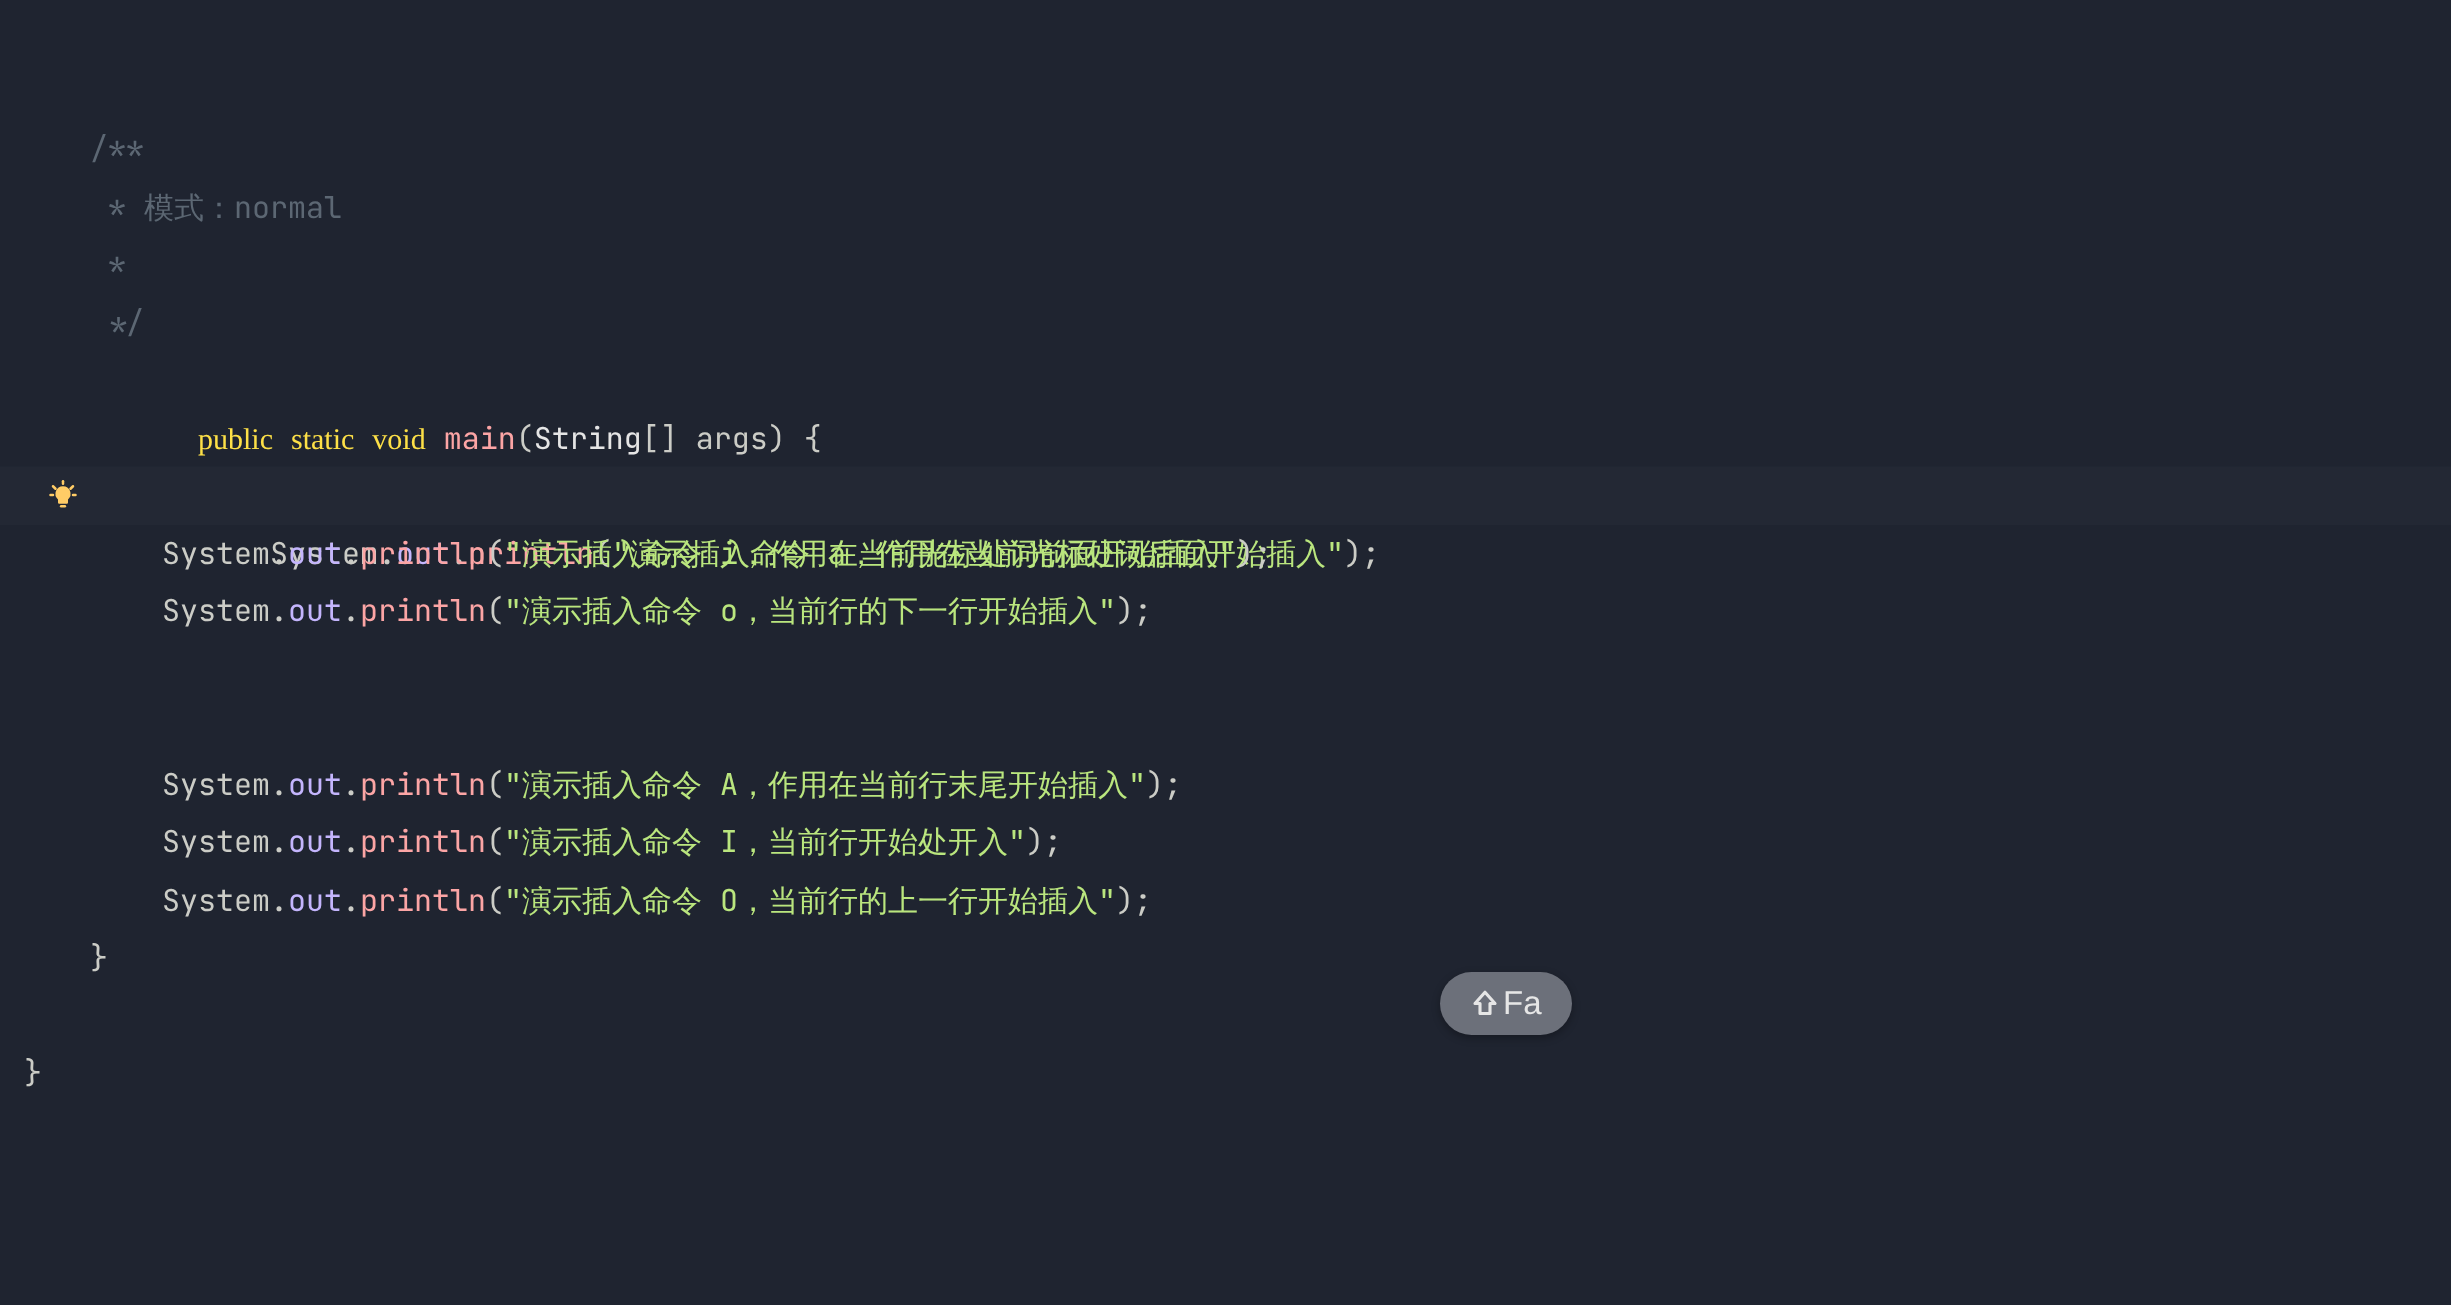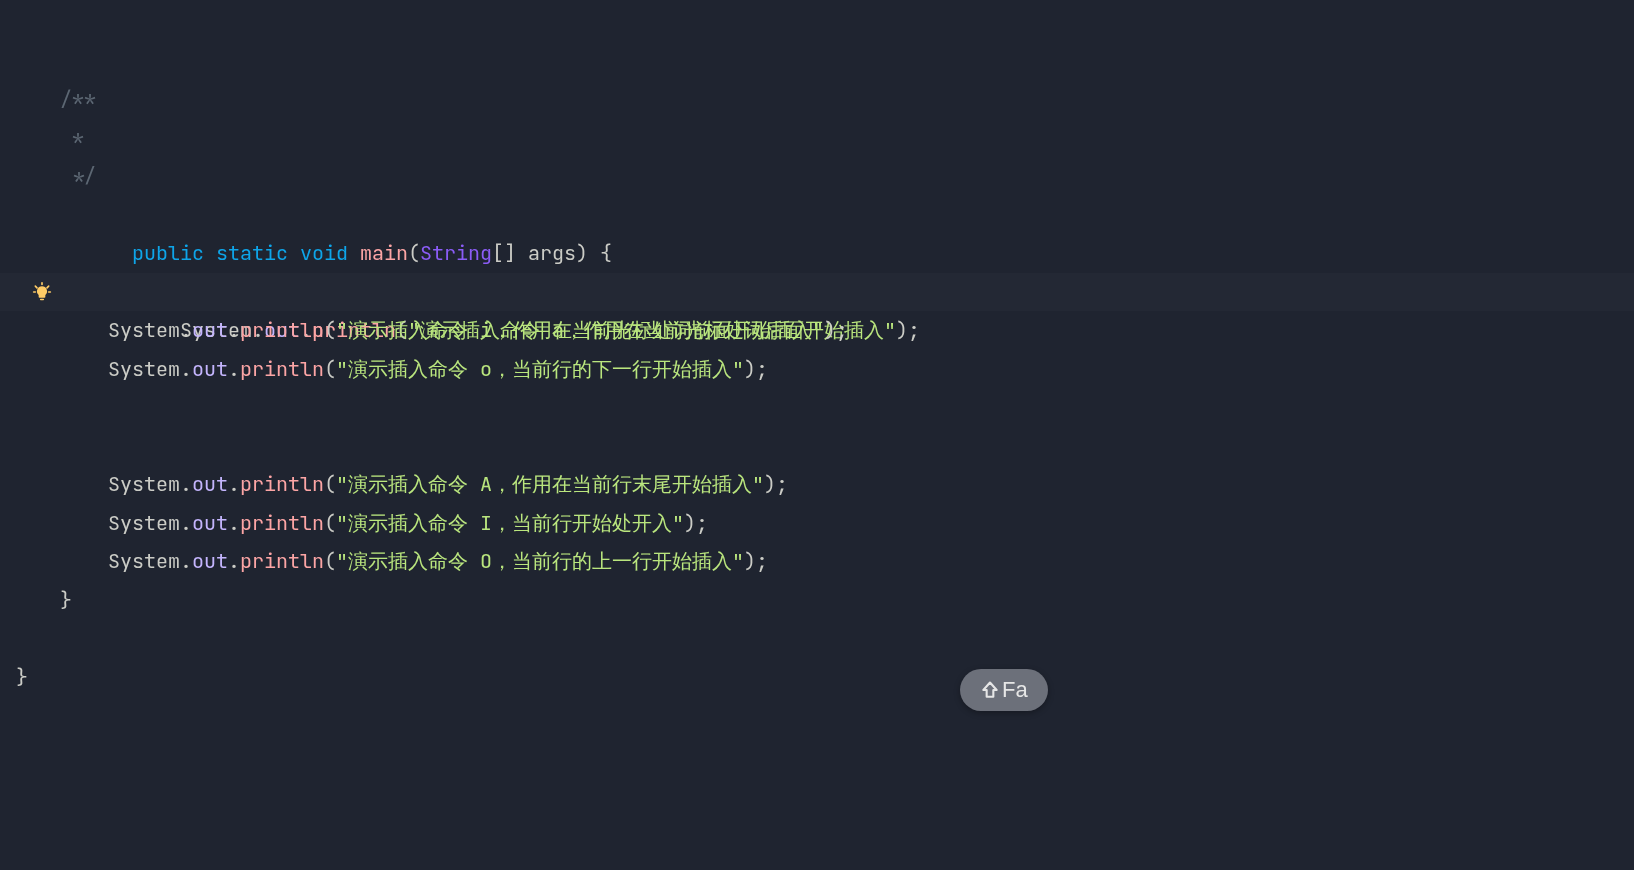--- a/index.html
+++ b/index.html
@@ -29,22 +29,22 @@
     height: 38.5px;
     line-height: 38.5px;
     white-space: pre;
     padding-left: 60px;
     position: relative;
   }
   .line.highlight {
     background: #232834;
   }
   .c-comment { color: #5C6773; }
-  .c-keyword { color: #0ea5e9; }
-  .c-type    { color: #8b5cf6; }
+  .c-keyword { color: #fde047; font-family: Liberation Serif, serif; }
+  .c-type    { color: #e5e5e5; }
   .c-method  { color: #fca5a5; }
   .c-ident   { color: #CBCCC6; }
   .c-field   { color: #c4b5fd; }
   .c-string  { color: #BAE67E; }
   .c-punct   { color: #CBCCC6; }
   .c-tag     { color: #80D4FF; }
   .c-param-name { color: #5C6773; font-style: italic; }
   .wavy {
     text-decoration-line: underline;
     text-decoration-style: wavy;
@@ -60,21 +60,21 @@
     width: 20px;
     height: 20px;
     display: flex;
     align-items: center;
     justify-content: center;
   }
 
   .indicator {
     position: absolute;
     left: 960px;
-    top: 669px;
+    top: 648px;
     background: #6C707A;
     color: #E6E6E6;
     border-radius: 24px;
     padding: 8px 20px;
     font-size: 22px;
     display: flex;
     align-items: center;
     gap: 2px;
     font-family: -apple-system, "Helvetica Neue", Arial, sans-serif;
     box-shadow: 0 2px 6px rgba(0,0,0,0.3);
@@ -91,20 +91,21 @@
 </style>
 </head>
 <body>
 
 <div class="editor">
 
   <div class="code-area">
 
     <div class="line"><span class="c-comment">/**</span></div>
 
+    <div class="line"><span class="c-comment"><span> * </span><span>模式：</span><span>normal</span></span></div>
 
     <div class="line"><span class="c-comment"> *</span></div>
 
 
     <div class="line"><span class="c-comment"> */</span></div>
 
     <div class="line">
       <span class="fold-handle"></span><span class="c-keyword">public</span><span> </span><span class="c-keyword">static</span><span> </span><span class="c-keyword">void</span><span> </span><span class="c-method">main</span><span class="c-punct">(</span><span class="c-type">String</span><span class="c-punct">[]</span><span> </span><span class="c-ident">args</span><span class="c-punct">)</span><span> </span><span class="c-punct">{</span></div>
 
     <div class="line"></div>

